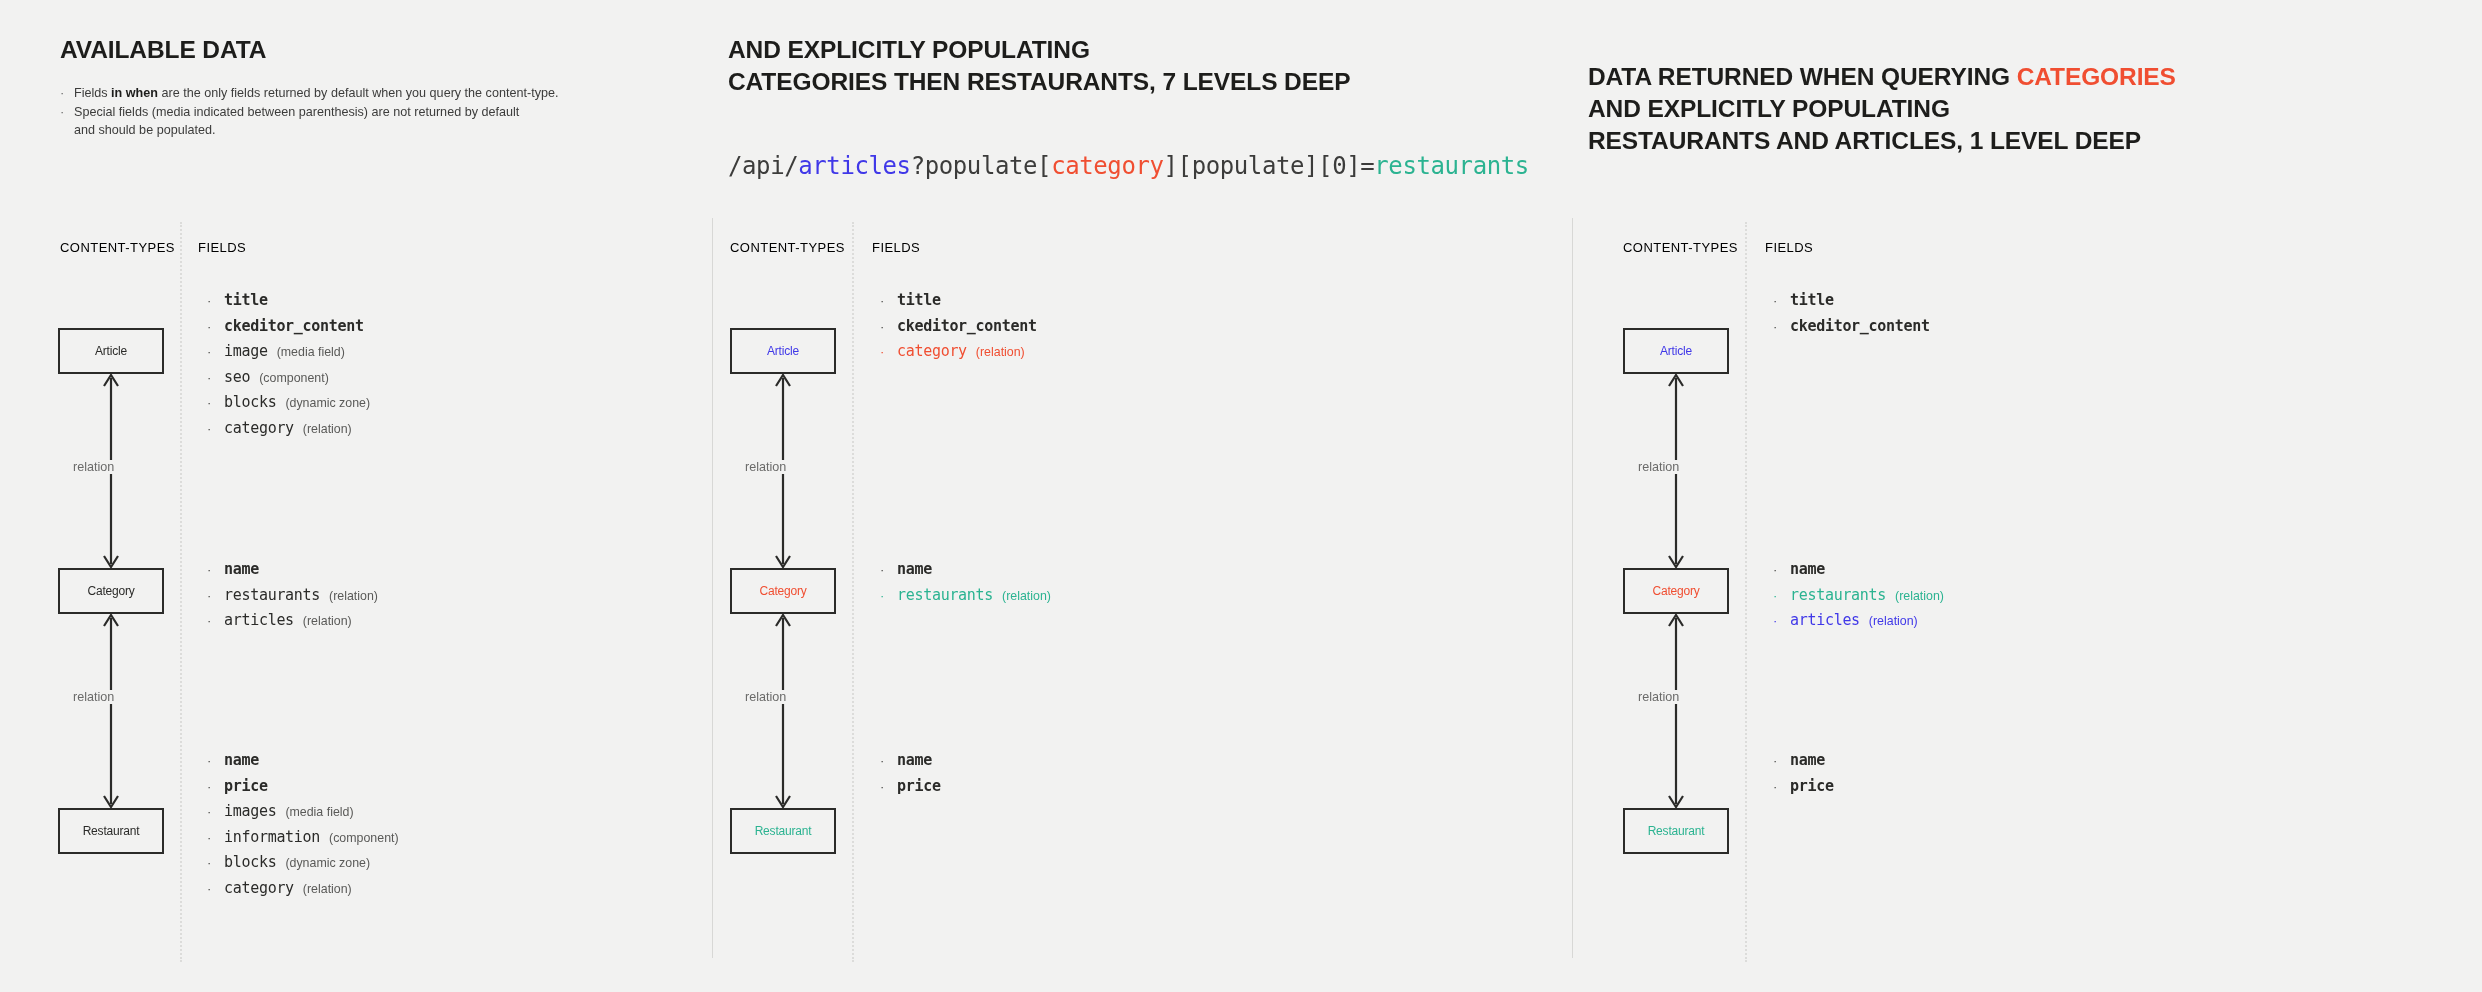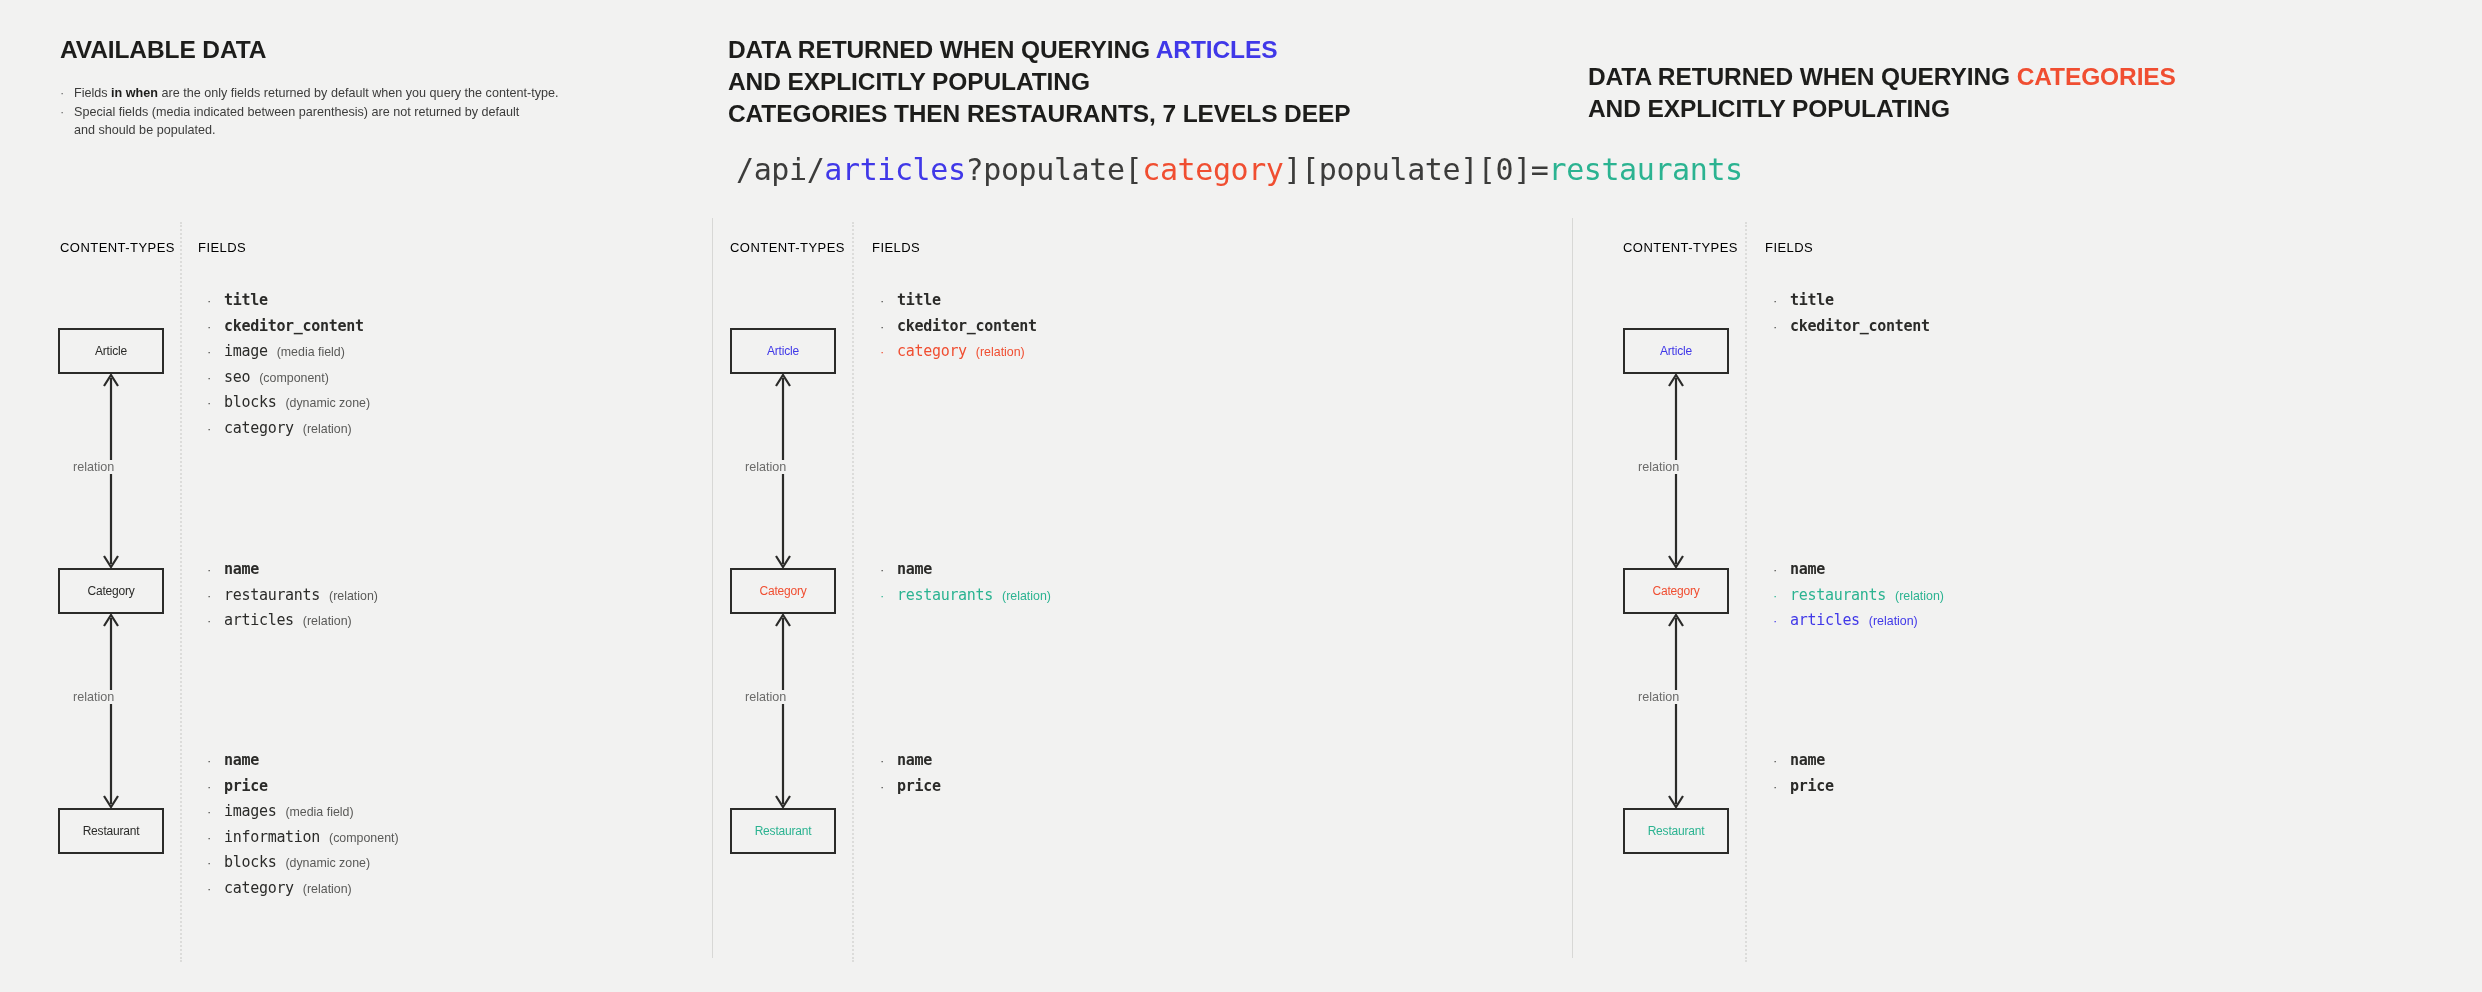--- a/index.html
+++ b/index.html
@@ -66,25 +66,24 @@
     color: #6b6b6a;
     font-size: 13px;
   }
   .bullet-row b { font-weight: bold; color: #1d1d1b; }
 
   
   .url {
     position: absolute;
     top: 152px;
     font-family: "DejaVu Sans Mono", monospace;
-    font-size: 30px;
+    font-size: 24px;
     letter-spacing: -0.4px;
     color: #3c3c3b;
     white-space: nowrap;
-    margin-left: 8px;
   }
   #panel-2 .url { left: 16px; }
   #panel-3 .url { left: 16px; }
   .url .u-blue  { color: #4038e8; }
   .url .u-red   { color: #f04e31; }
   .url .u-green { color: #2bb391; }
 
   
   .caption {
     position: absolute;
@@ -285,21 +284,20 @@
         </div>
         <div class="field-row ">
           <span class="fdot">·</span>
           <span class="fname">category</span>
           <span class="ftype">(relation)</span>
         </div>
       </div>
     </section>
   <section class="panel" id="panel-2">
       <div class="head-block">
-        <div class="heading"><span>DATA RETURNED WHEN QUERYING </span><span class="accent-blue">ARTICLES</span></div>
         <div class="heading"><span>AND EXPLICITLY POPULATING</span></div>
         <div class="heading"><span>CATEGORIES THEN RESTAURANTS, 7 LEVELS DEEP</span></div>
       </div>
       <div class="url"><span>/api/</span><span class="u-blue">articles</span><span>?populate[</span><span class="u-red">category</span><span>][populate][0]=</span><span class="u-green">restaurants</span></div>
       <div class="caption" style="left: 18px;">CONTENT-TYPES</div>
       <div class="caption" style="left: 160px;">FIELDS</div>
       <div class="col-dotted" style="left: 140px;"></div>
       <svg class="arrow-svg" width="26" height="194" viewBox="0 0 26 194" style="left: 58px; top: 374px;">
         <line x1="13" y1="4" x2="13" y2="190" stroke="#2b2b29" stroke-width="2.2"></line>
         <path d="M 6 12 L 13 1 L 20 12" fill="none" stroke="#2b2b29" stroke-width="2.2"></path>
@@ -349,20 +347,21 @@
         <div class="field-row is-bold ">
           <span class="fdot">·</span>
           <span class="fname">price</span>
         </div>
       </div>
     </section>
   <section class="panel" id="panel-3">
       <div class="head-block">
         <div class="heading"><span>DATA RETURNED WHEN QUERYING </span><span class="accent-red">CATEGORIES</span></div>
         <div class="heading"><span>AND EXPLICITLY POPULATING</span></div>
+        <div class="heading"><span>RESTAURANTS AND ARTICLES, 1 LEVEL DEEP</span></div>
       </div>
       <div class="caption" style="left: 51px;">CONTENT-TYPES</div>
       <div class="caption" style="left: 193px;">FIELDS</div>
       <div class="col-dotted" style="left: 173px;"></div>
       <svg class="arrow-svg" width="26" height="194" viewBox="0 0 26 194" style="left: 91px; top: 374px;">
         <line x1="13" y1="4" x2="13" y2="190" stroke="#2b2b29" stroke-width="2.2"></line>
         <path d="M 6 12 L 13 1 L 20 12" fill="none" stroke="#2b2b29" stroke-width="2.2"></path>
         <path d="M 6 182 L 13 193 L 20 182" fill="none" stroke="#2b2b29" stroke-width="2.2"></path>
       </svg>
       <div class="rel-label" style="left: 62px; top: 460px;">relation</div>

